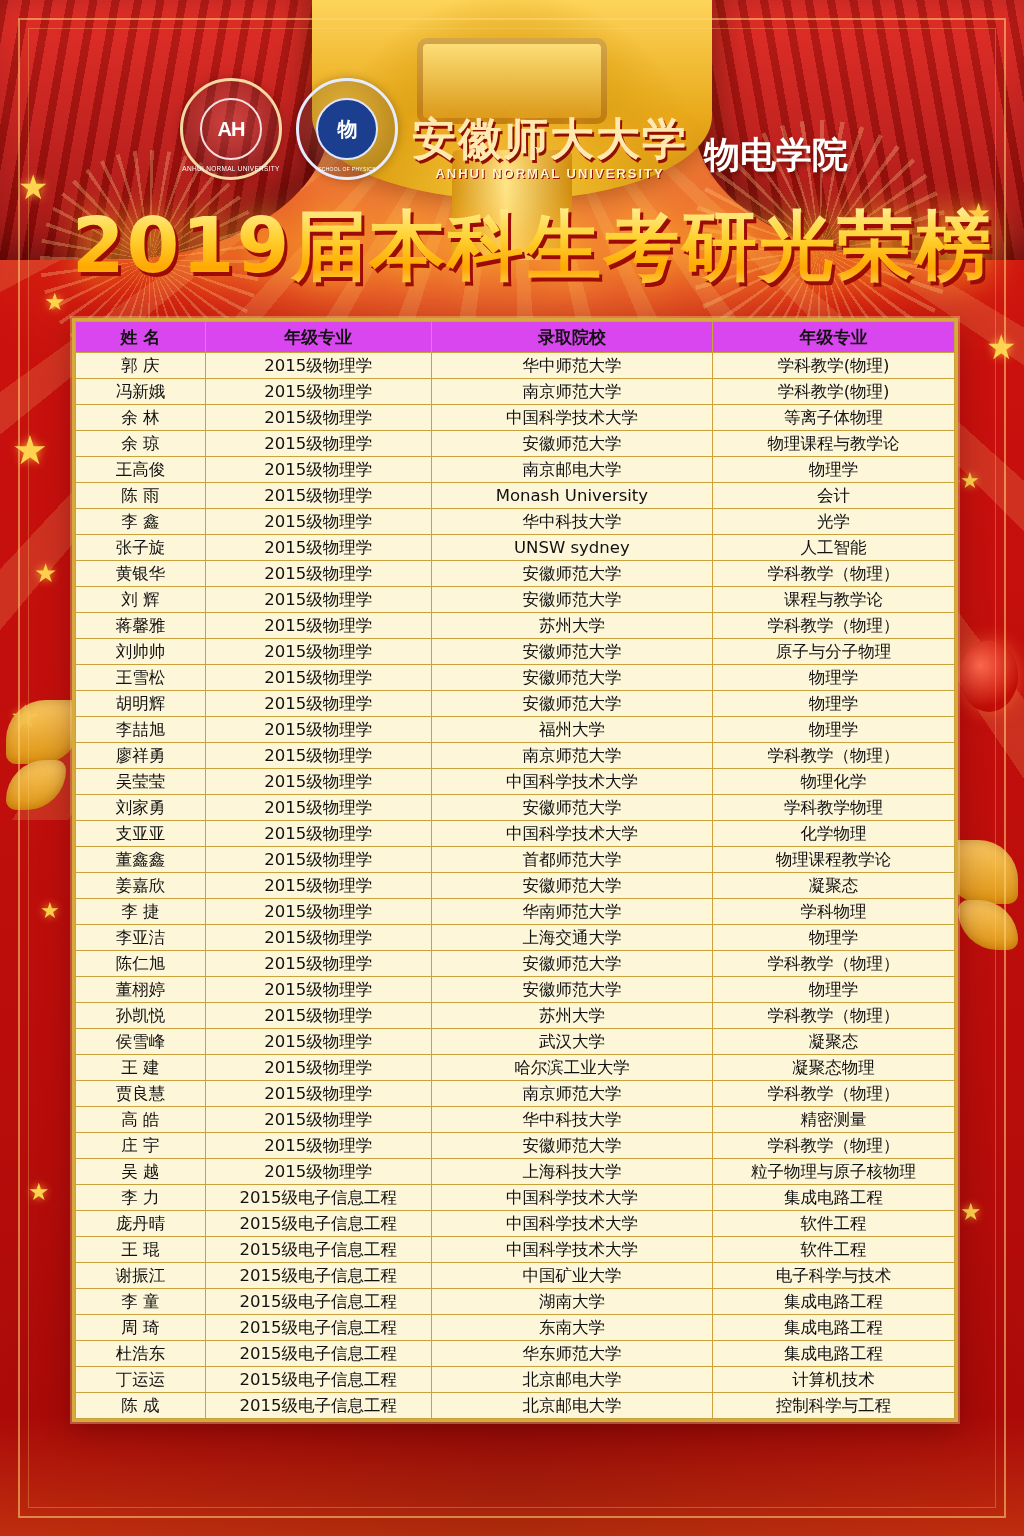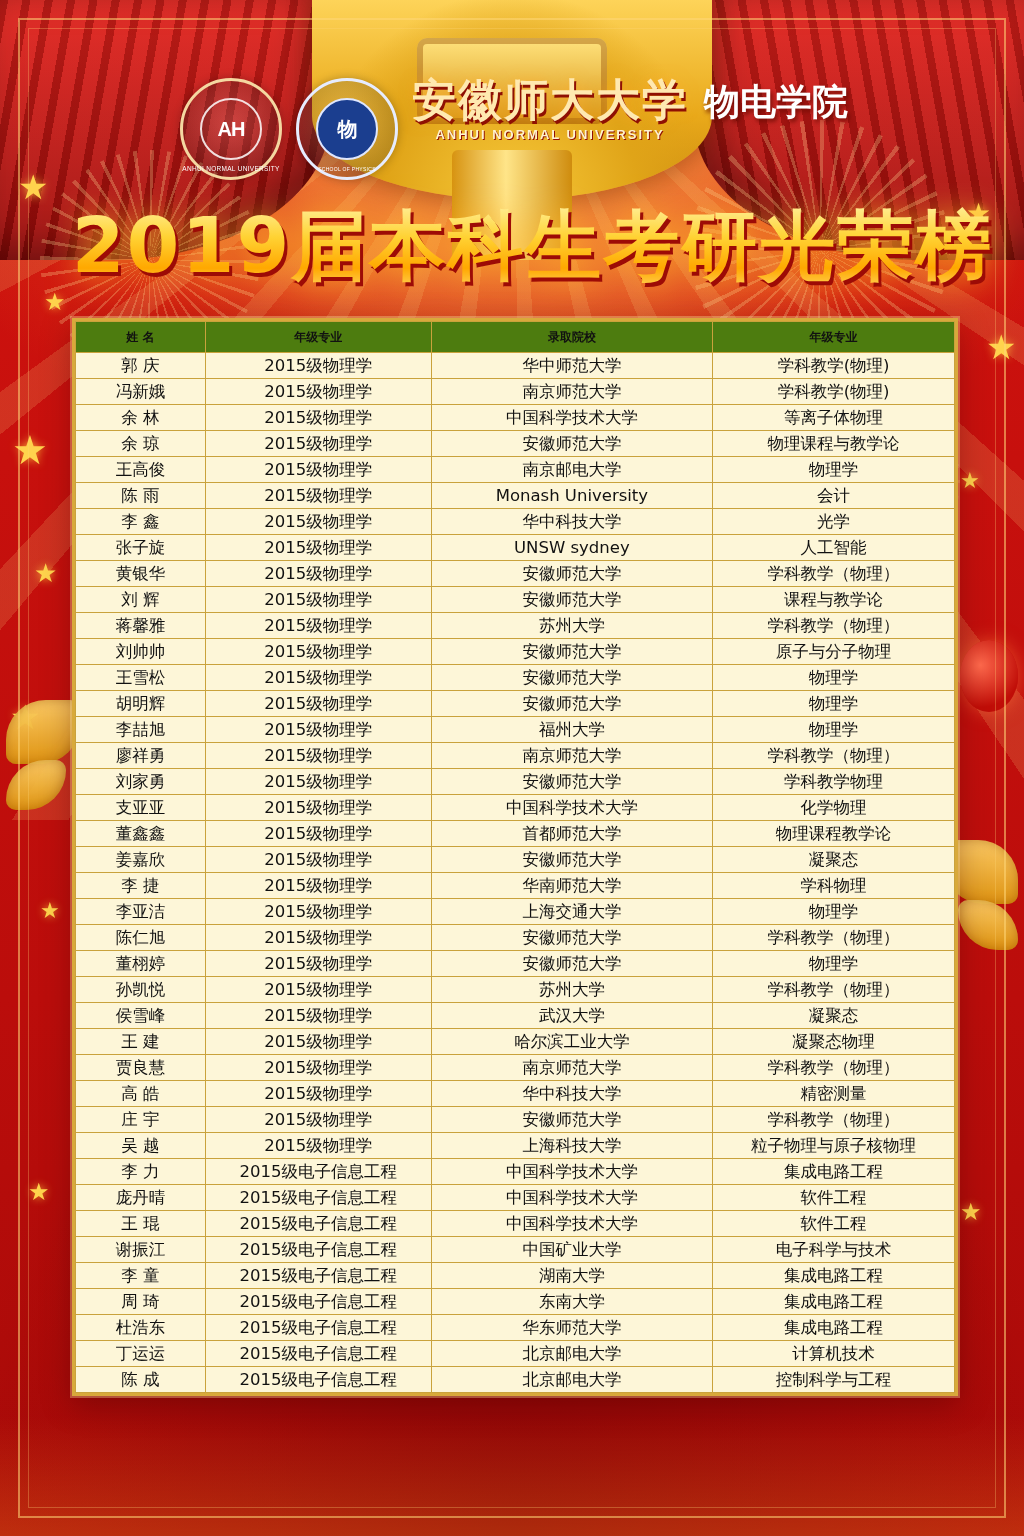--- a/index.html
+++ b/index.html
@@ -117,21 +117,21 @@
     opacity: .5;
     pointer-events: none;
   }
 
   
   .header {
     position: absolute;
     top: 78px;
     left: 4px; right: 0;
     display: flex;
-    align-items: flex-start;
+    align-items: flex-end;
     justify-content: center;
     gap: 14px;
     z-index: 6;
   }
   .seal {
     width: 96px; height: 96px;
     border-radius: 50%;
     border: 3px solid #f4d7a1;
     display: flex;
     align-items: center;
@@ -242,23 +242,23 @@
     border: 1px solid #c9a23c;
     text-align: center;
     color: #111;
     font-size: 16.5px;
     height: 25px;
     padding: 0 4px;
     white-space: nowrap;
   }
   thead th {
     font-weight: bold;
-    font-size: 12px;
+    font-size: 17px;
     height: 30px;
-    background: #4d7c0f;
+    background: #d946ef;
   }
   col.c-name  { width: 130px; }
   col.c-major { width: 226px; }
   col.c-school{ width: 282px; }
   col.c-prog  { width: 242px; }
 
   
   .outer-border {
     position: absolute;
     left: 18px; top: 18px; right: 18px; bottom: 18px;
@@ -466,20 +466,26 @@
             <td>福州大学</td>
             <td>物理学</td>
           </tr>
           <tr>
             <td>廖祥勇</td>
             <td>2015级物理学</td>
             <td>南京师范大学</td>
             <td>学科教学（物理）</td>
           </tr>
           <tr>
+            <td>吴莹莹</td>
+            <td>2015级物理学</td>
+            <td>中国科学技术大学</td>
+            <td>物理化学</td>
+          </tr>
+          <tr>
             <td>刘家勇</td>
             <td>2015级物理学</td>
             <td>安徽师范大学</td>
             <td>学科教学物理</td>
           </tr>
           <tr>
             <td>支亚亚</td>
             <td>2015级物理学</td>
             <td>中国科学技术大学</td>
             <td>化学物理</td>

